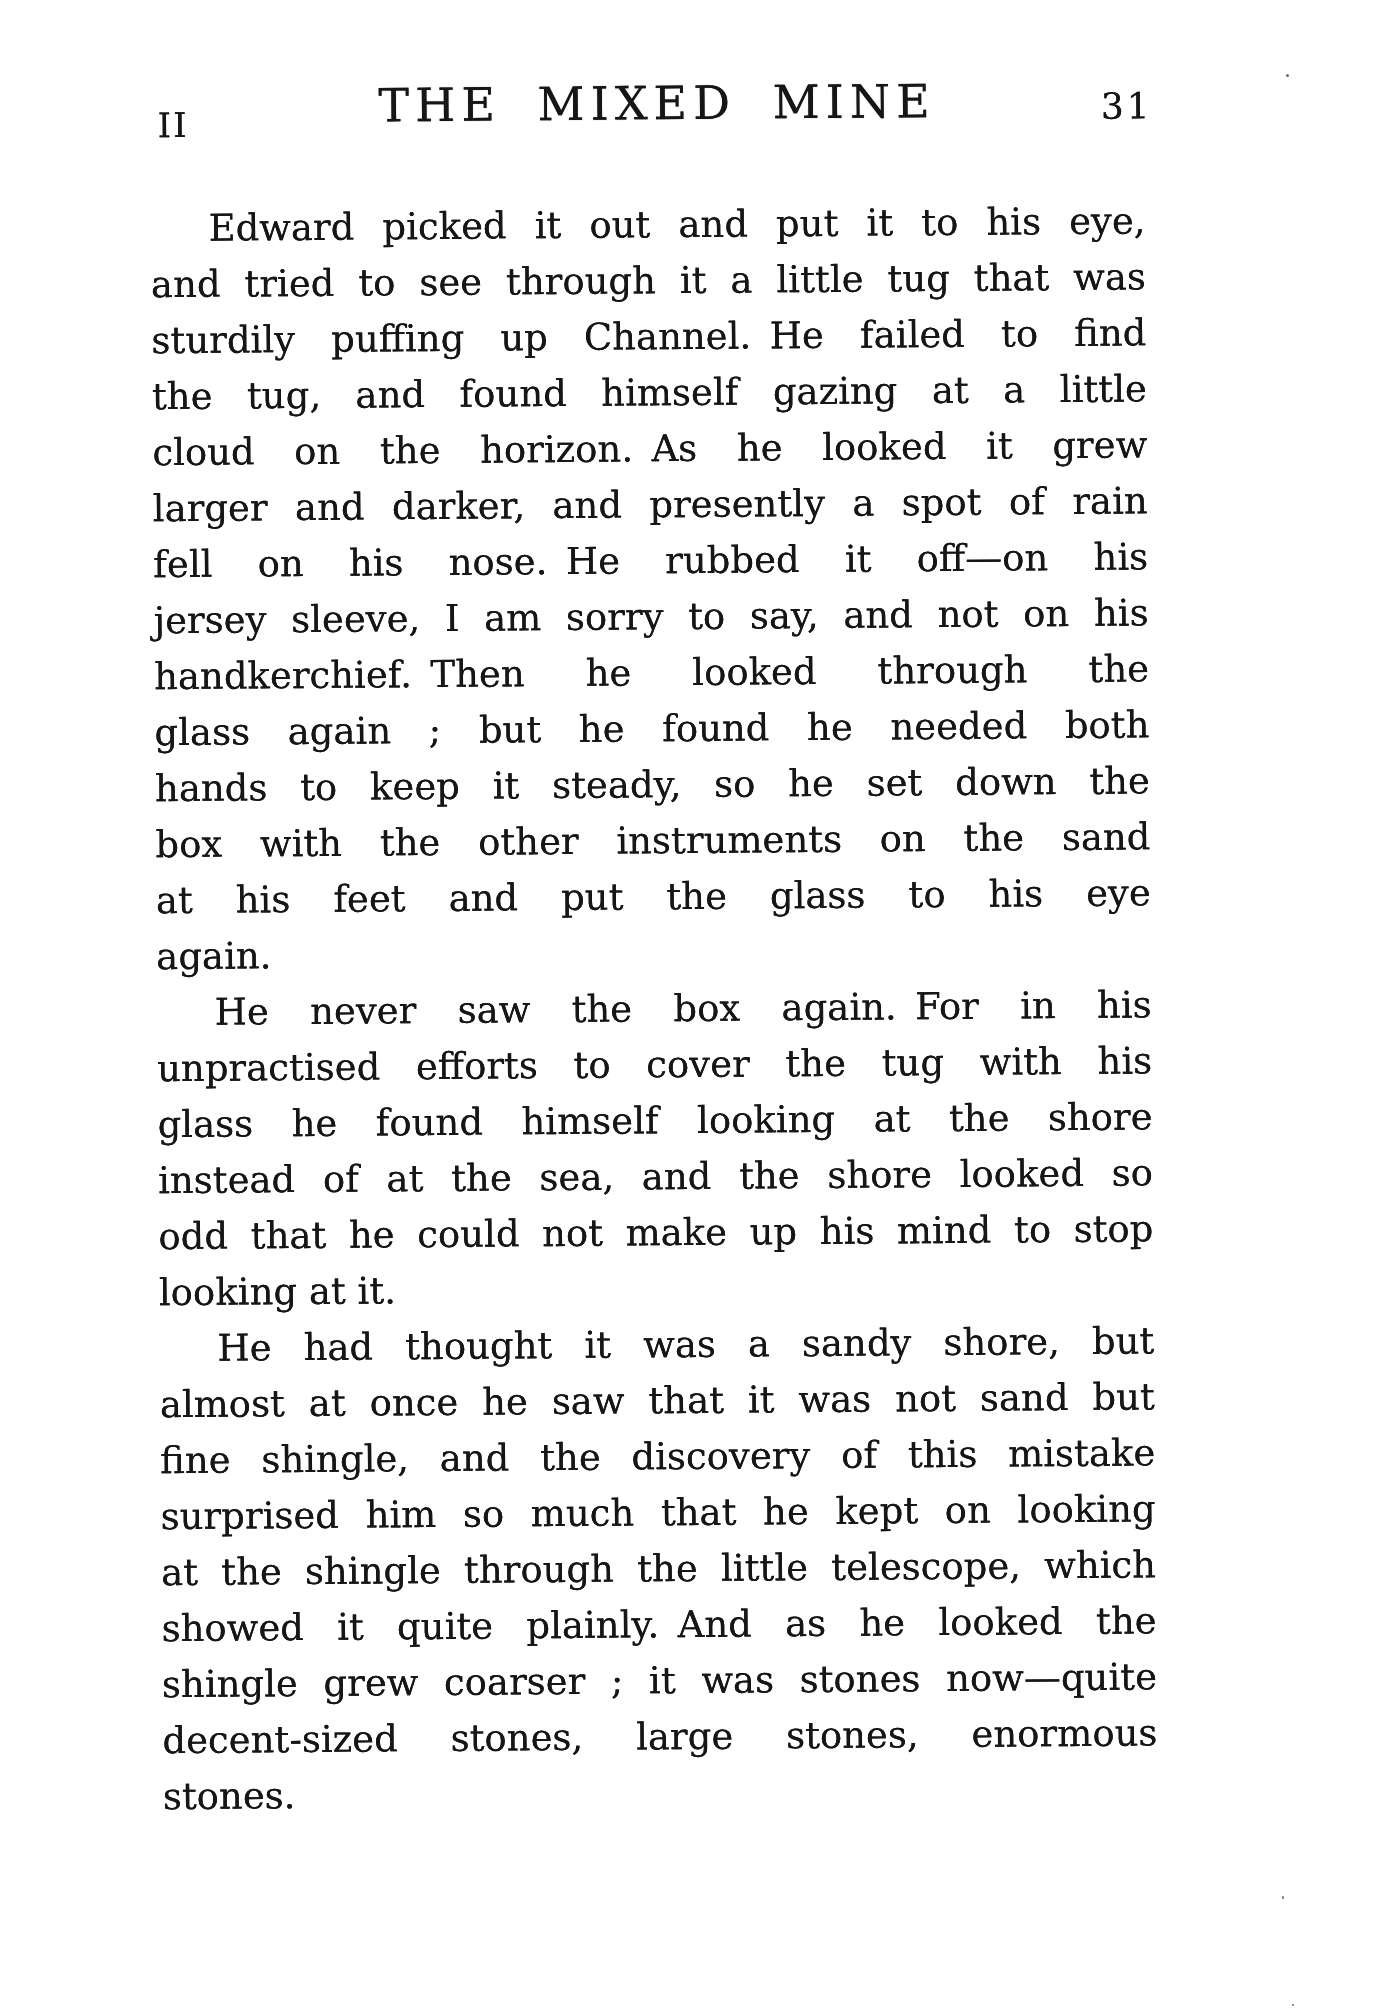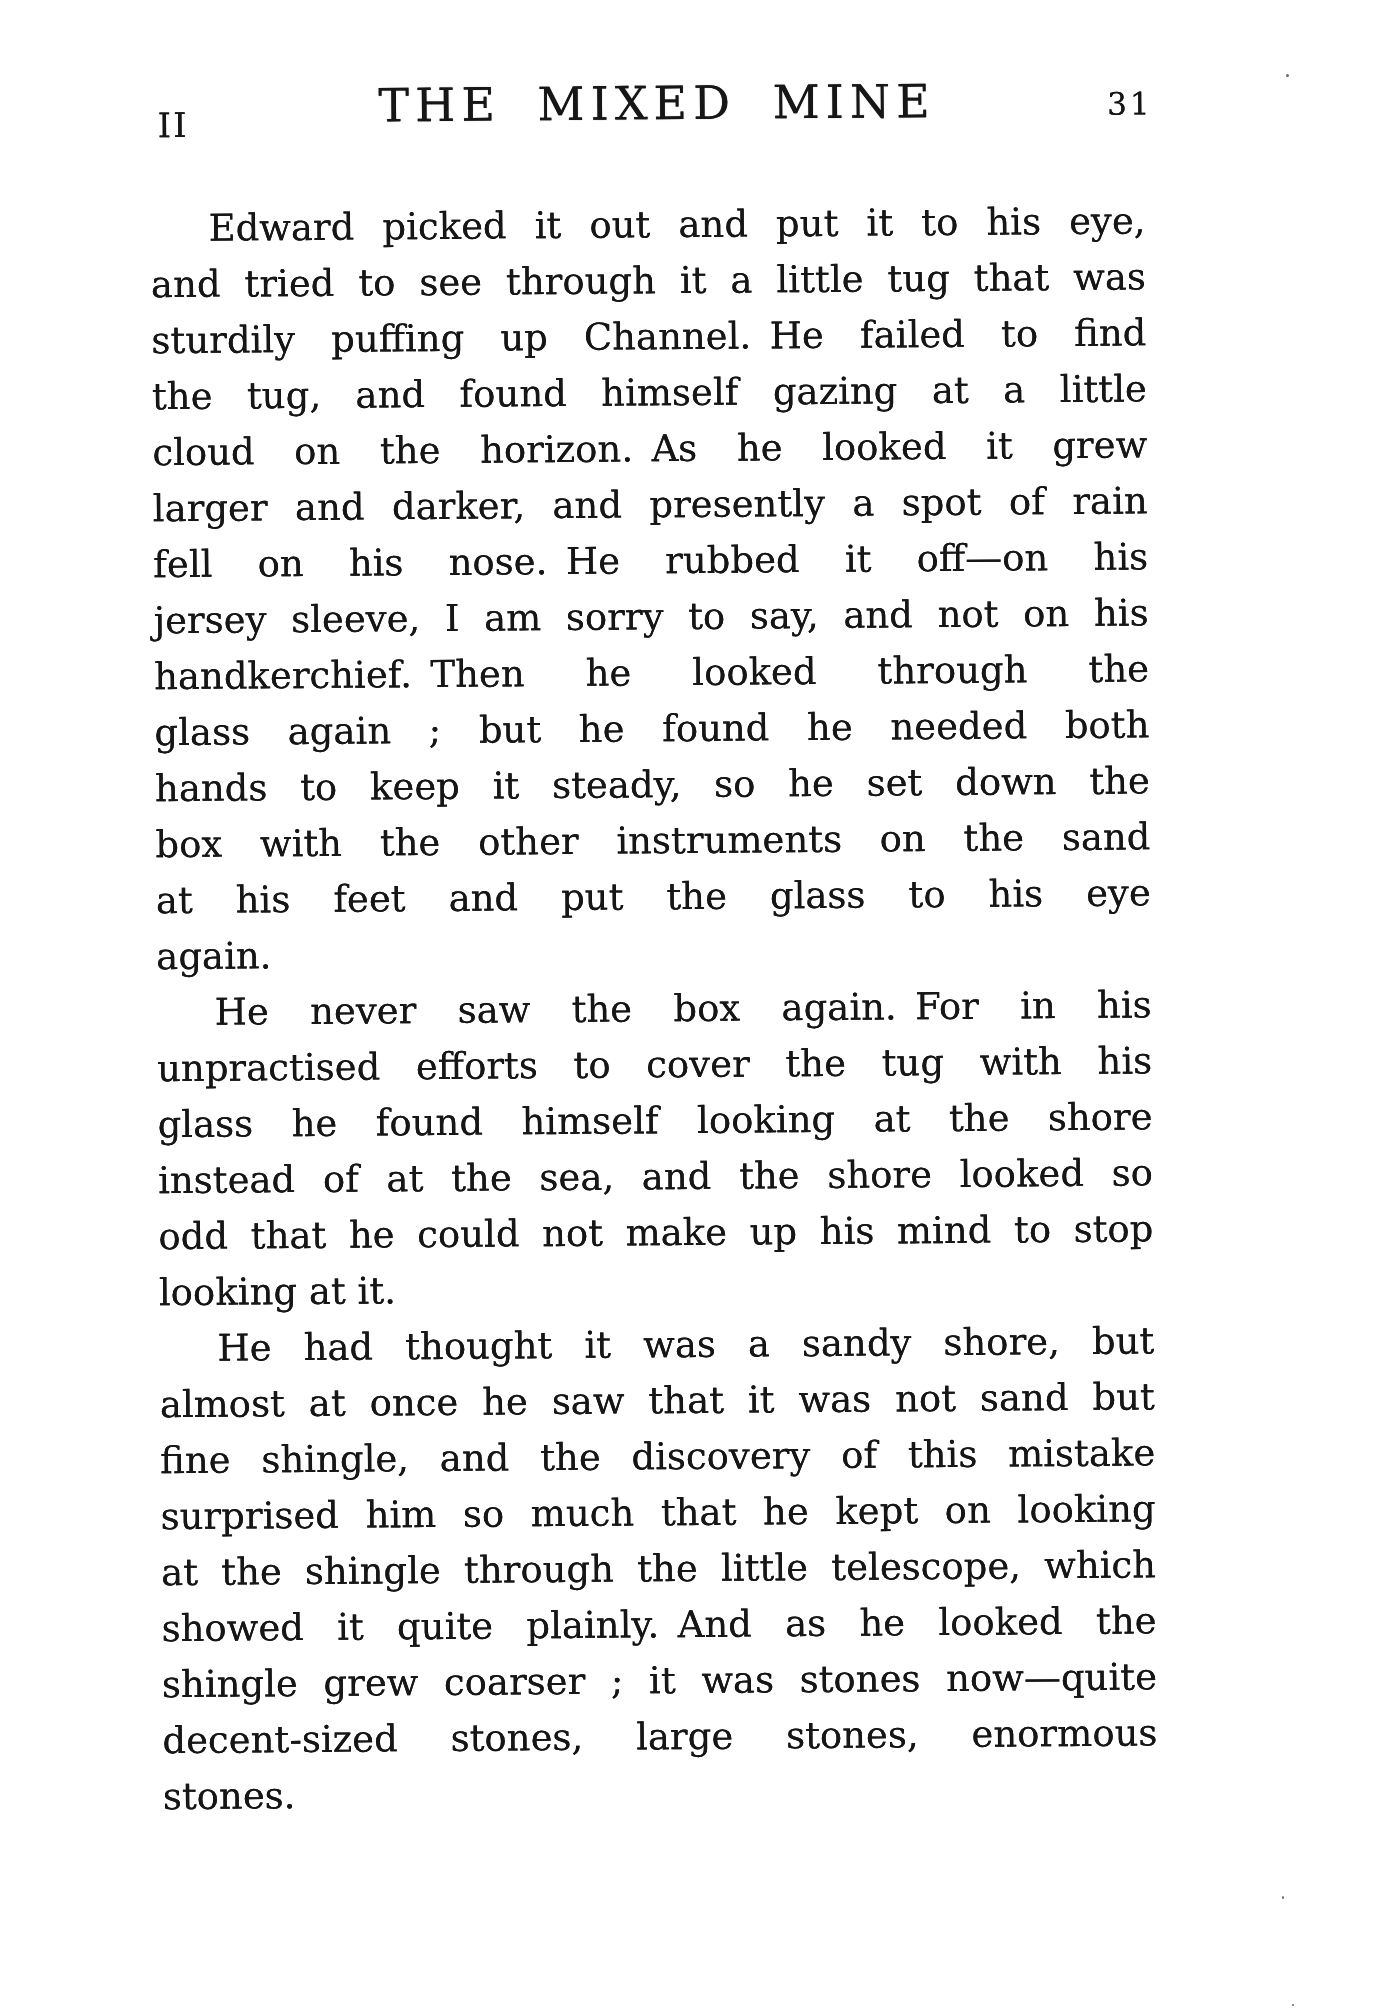--- a/index.html
+++ b/index.html
@@ -44,21 +44,21 @@
     line-height: 1;
     letter-spacing: 6px;
     word-spacing: 16px;
     white-space: nowrap;
     text-shadow: 0 0 0.7px currentColor;
   }
   .page-number {
     position: absolute;
     right: -8px;
     top: 14px;
-    font-size: 31px;
+    font-size: 36px;
     line-height: 1;
     letter-spacing: 3px;
     font-feature-settings: "onum";
     text-shadow: 0 0 0.6px currentColor;
   }
   .text-block {
     position: absolute;
     top: 197px;
     left: 157px;
     width: 995px;

